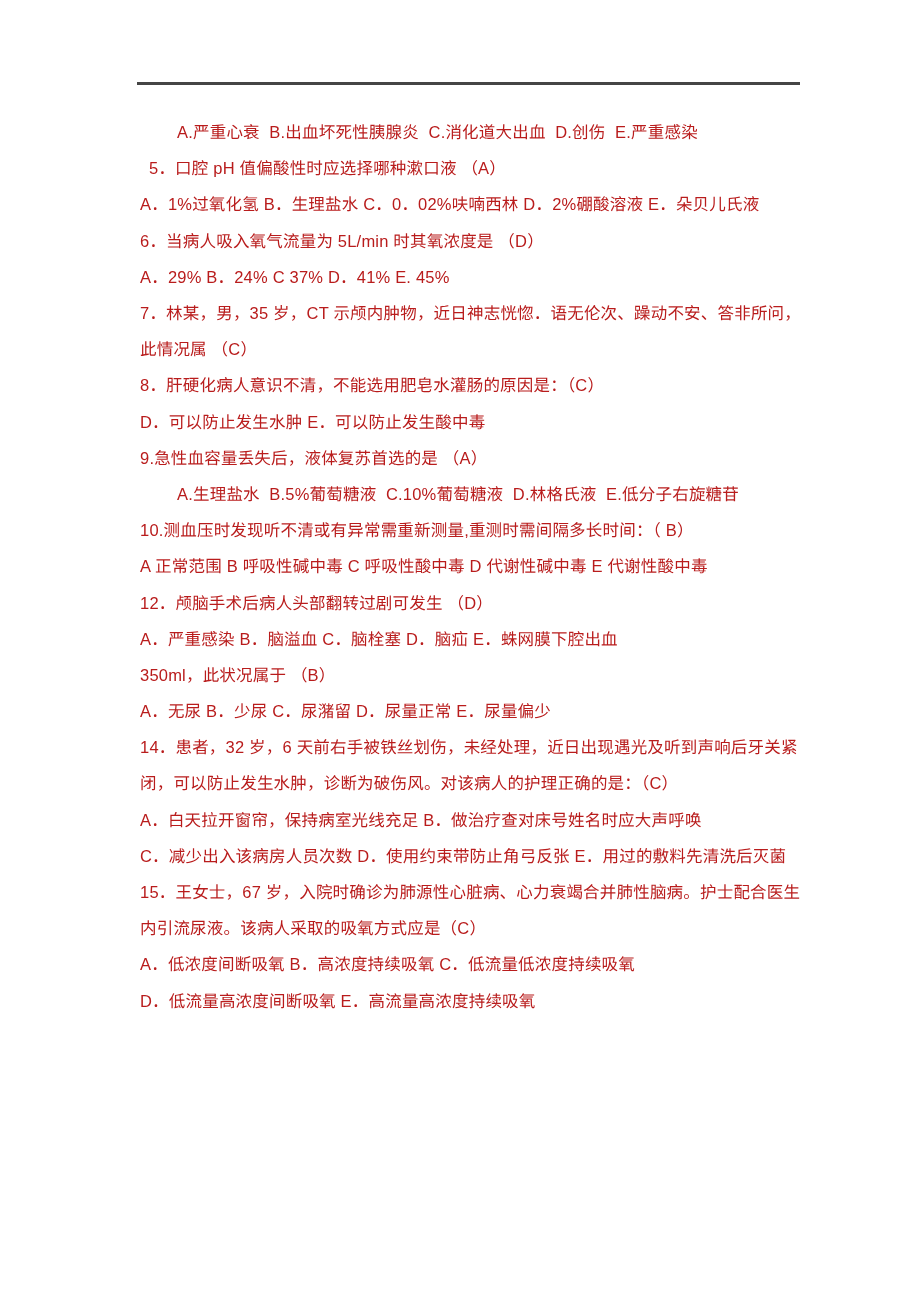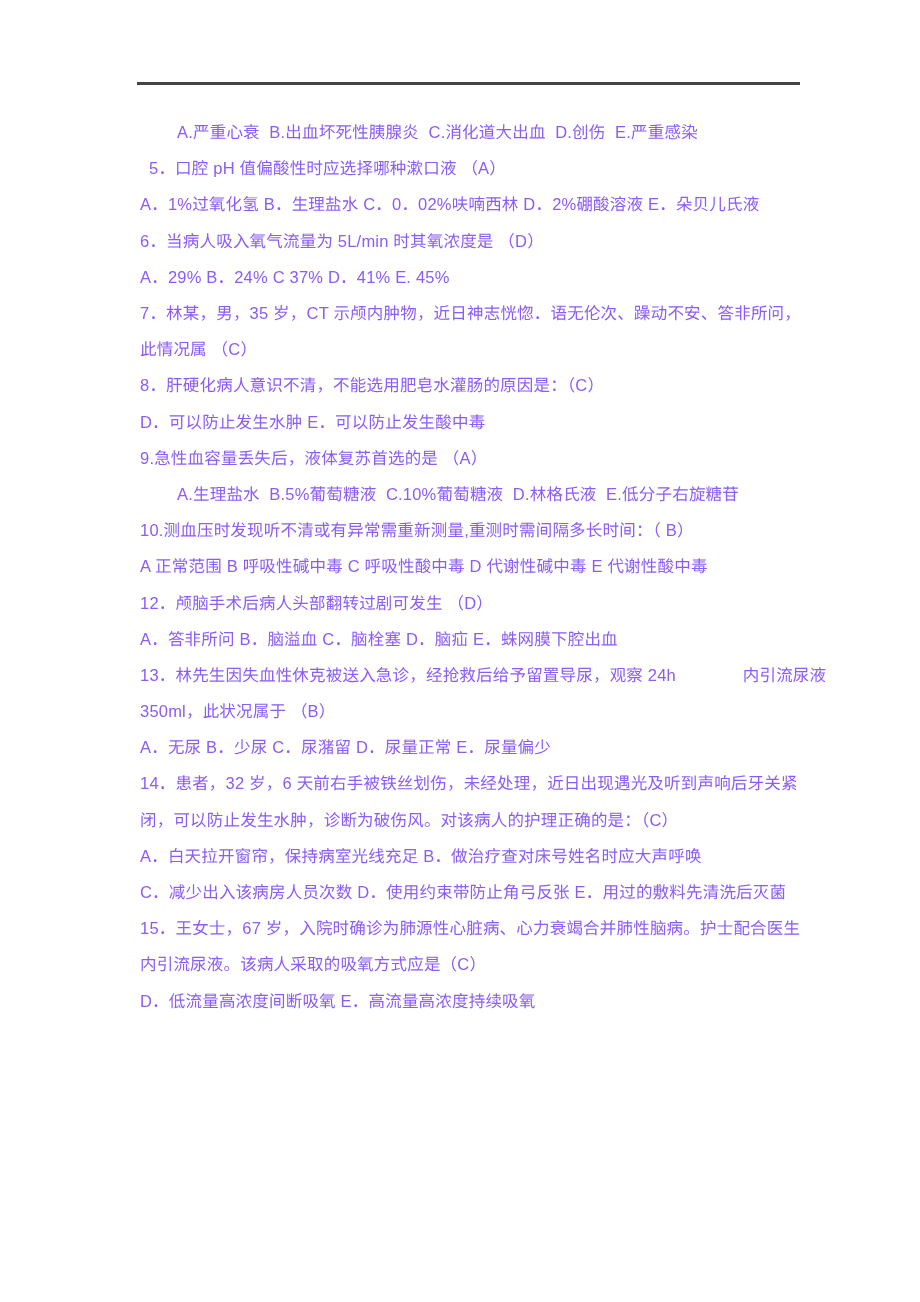--- a/index.html
+++ b/index.html
@@ -26,21 +26,21 @@
     top: 82px;
     width: 663px;
     height: 3px;
     background: #454545;
   }
   .doc-body {
     position: absolute;
     left: 140px;
     top: 113px;
     width: 672px;
-    color: #8b5cf6;
+    color: #b91c1c;
     font-size: 16.5px;
     font-weight: 400;
   }
   .line {
     height: 36.2px;
     display: flex;
     align-items: center;
     white-space: pre;       
     letter-spacing: 0.2px;
   }
@@ -61,25 +61,25 @@
     <div class="line">A．29% B．24% C 37% D．41% E. 45%</div>
     <div class="line">7．林某，男，35 岁，CT 示颅内肿物，近日神志恍惚．语无伦次、躁动不安、答非所问，</div>
     <div class="line">此情况属 （C）</div>
     <div class="line">8．肝硬化病人意识不清，不能选用肥皂水灌肠的原因是：（C）</div>
     <div class="line">D．可以防止发生水肿 E．可以防止发生酸中毒</div>
     <div class="line">9.急性血容量丢失后，液体复苏首选的是 （A）</div>
     <div class="line ind-2">A.生理盐水  B.5%葡萄糖液  C.10%葡萄糖液  D.林格氏液  E.低分子右旋糖苷</div>
     <div class="line">10.测血压时发现听不清或有异常需重新测量,重测时需间隔多长时间：（ B）</div>
     <div class="line">A 正常范围 B 呼吸性碱中毒 C 呼吸性酸中毒 D 代谢性碱中毒 E 代谢性酸中毒</div>
     <div class="line">12．颅脑手术后病人头部翻转过剧可发生 （D）</div>
-    <div class="line">A．答非所问 B．脑溢血 C．脑栓塞 D．脑疝 E．蛛网膜下腔出血</div>
-    <div class="line">13．林先生因失血性休克被送入急诊，经抢救后给予留置导尿，观察 24h　　　　内引流尿液</div>
+    <div class="line">A．严重感染 B．脑溢血 C．脑栓塞 D．脑疝 E．蛛网膜下腔出血</div>
     <div class="line">350ml，此状况属于 （B）</div>
     <div class="line">A．无尿 B．少尿 C．尿潴留 D．尿量正常 E．尿量偏少</div>
     <div class="line">14．患者，32 岁，6 天前右手被铁丝划伤，未经处理，近日出现遇光及听到声响后牙关紧</div>
     <div class="line">闭，可以防止发生水肿，诊断为破伤风。对该病人的护理正确的是：（C）</div>
     <div class="line">A．白天拉开窗帘，保持病室光线充足 B．做治疗查对床号姓名时应大声呼唤</div>
     <div class="line">C．减少出入该病房人员次数 D．使用约束带防止角弓反张 E．用过的敷料先清洗后灭菌</div>
     <div class="line">15．王女士，67 岁，入院时确诊为肺源性心脏病、心力衰竭合并肺性脑病。护士配合医生</div>
     <div class="line">内引流尿液。该病人采取的吸氧方式应是（C）</div>
+    <div class="line">A．低浓度间断吸氧 B．高浓度持续吸氧 C．低流量低浓度持续吸氧</div>
     <div class="line">D．低流量高浓度间断吸氧 E．高流量高浓度持续吸氧</div>
   </div>
 </div>
 
 </body></html>

